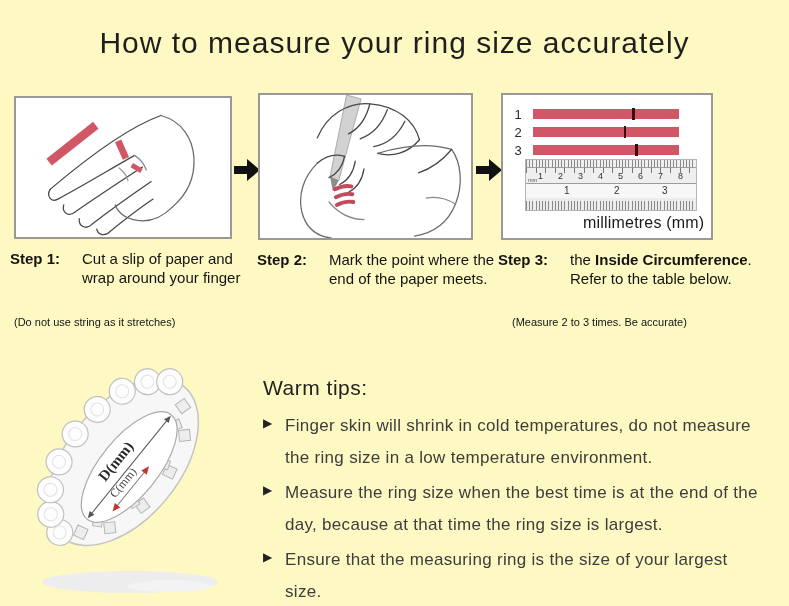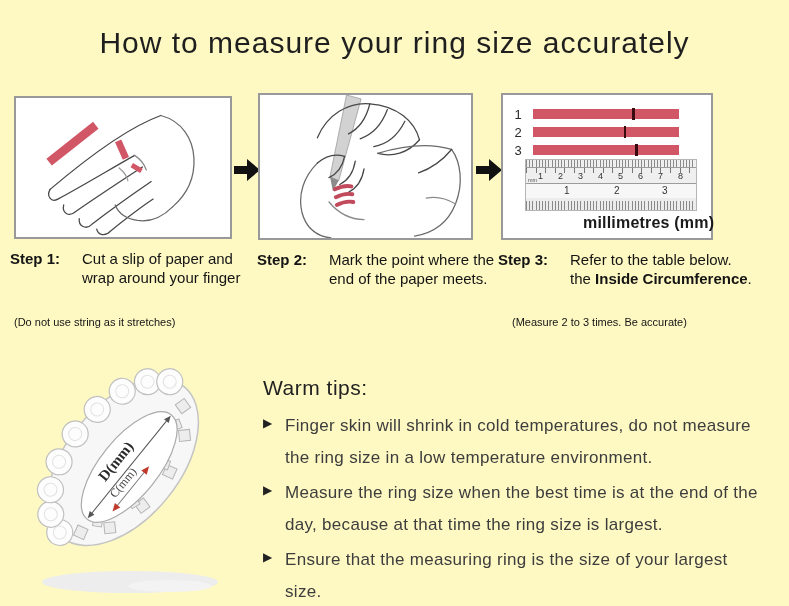--- a/index.html
+++ b/index.html
@@ -44,21 +44,21 @@
   .r-cm{position:absolute;left:0;top:8px;width:100%;height:15px;
         background:repeating-linear-gradient(90deg,#777 0 1px,transparent 1px 9.6px) top left/100% 5px no-repeat;}
   .r-cm-nums{position:absolute;left:12px;right:13px;top:3px;display:flex;justify-content:space-between;
              font-size:9px;color:#333;}
   .r-mm-unit{position:absolute;left:2px;bottom:0;font-size:5.5px;color:#555;}
   .r-in{position:absolute;left:0;top:23px;width:100%;height:15px;border-top:1px solid #9c9c9c;
         border-bottom:1px solid #9c9c9c;background:#f7f7f7;}
   .r-in .in-num{position:absolute;top:1px;font-size:10px;color:#333;}
   .r-bot{position:absolute;left:0;bottom:0;width:100%;height:12px;
          background:repeating-linear-gradient(90deg,#8a8a8a 0 1px,transparent 1px 3.2px) bottom left/100% 9px no-repeat,#ececec;}
-  .ruler-caption{position:absolute;left:80px;top:119px;font-size:16px;font-weight:700;
+  .ruler-caption{position:absolute;left:80px;top:119px;font-size:16px;font-weight:400;
                  letter-spacing:.2px;color:#1a1a1a;white-space:nowrap;}
 
   
   #ring-wrap{position:absolute;left:5px;top:360px;width:250px;height:242px;}
   .tips-head{position:absolute;left:263px;top:376px;font-size:21px;font-weight:400;
              letter-spacing:.5px;color:#222;}
   .tips{position:absolute;left:263px;top:410px;width:505px;}
   .tip{display:flex;margin-bottom:3px;}
   .tip .bullet{width:22px;font-size:12px;color:#222;padding-top:6px;flex:none;}
   .tip .txt{font-size:17px;line-height:32px;letter-spacing:.3px;color:#3d3d3d;width:480px;}
@@ -185,22 +185,22 @@
     <span class="lbl">Step 2:</span>
     <span class="lines">
       <div>Mark the point where the</div>
       <div>end of the paper meets.</div>
     </span>
   </div>
 
   <div class="cap" id="cap3">
     <span class="lbl">Step 3:</span>
     <span class="lines">
+      <div><span>the </span><b>Inside Circumference</b><span>.</span></div>
       <div>Refer to the table below.</div>
-      <div><span>the </span><b>Inside Circumference</b><span>.</span></div>
     </span>
   </div>
 
   <div class="note" id="note1">(Do not use string as it stretches)</div>
   <div class="note" id="note3">(Measure 2 to 3 times. Be accurate)</div>
 
   <div id="ring-wrap">
     <svg viewBox="0 0 250 242" width="250" height="242">
       <ellipse cx="125" cy="222" rx="88" ry="11" fill="#ededed"></ellipse>
       <ellipse cx="165" cy="226" rx="42" ry="6" fill="#f3f3f3"></ellipse>

